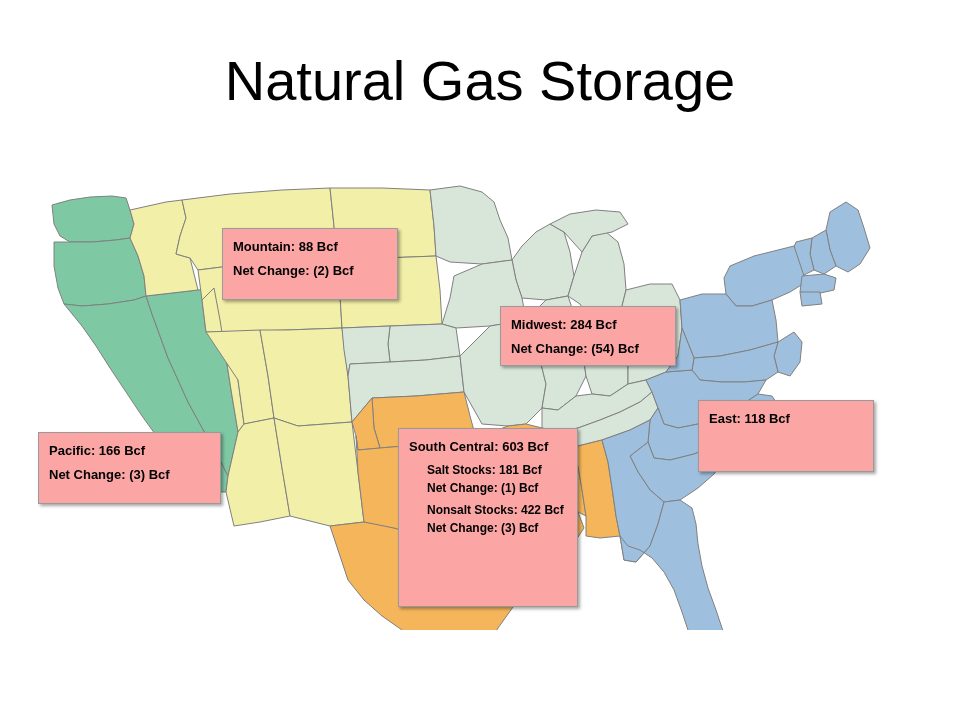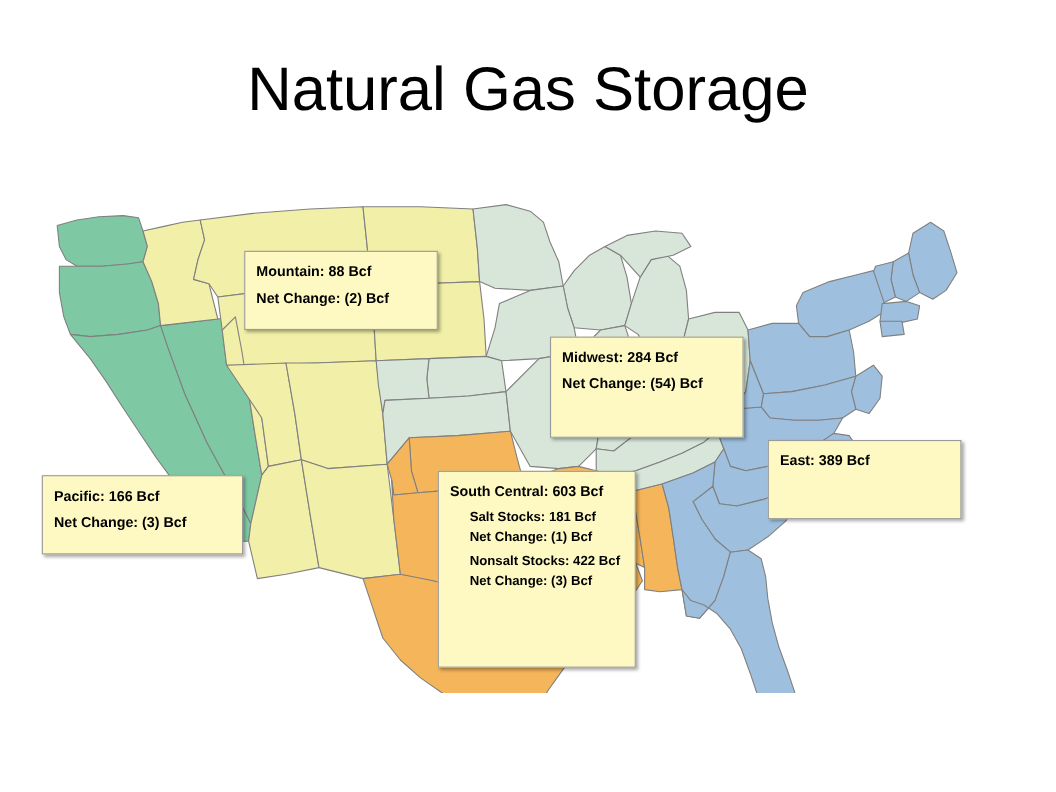--- a/index.html
+++ b/index.html
@@ -38,21 +38,21 @@
     left: 30px;
     top: 180px;
     width: 900px;
     height: 450px;
   }
   svg.usmap {
     display: block;
   }
   .callout {
     position: absolute;
-    background: #fef9c3;
+    background: #fca5a5;
     border: 1px solid #9a9a9a;
     box-shadow: 2px 2px 3px rgba(0,0,0,0.35);
     box-sizing: border-box;
     padding: 8px 10px;
   }
   .callout .line {
     font-size: 13px;
     font-weight: bold;
     color: #000000;
     white-space: nowrap;
@@ -69,21 +69,21 @@
   #callout-mountain {
     left: 222px;
     top: 228px;
     width: 176px;
     height: 72px;
   }
   #callout-midwest {
     left: 500px;
     top: 306px;
     width: 176px;
-    height: 92px;
+    height: 60px;
   }
   #callout-east {
     left: 698px;
     top: 400px;
     width: 176px;
     height: 72px;
   }
   #callout-pacific {
     left: 38px;
     top: 432px;
@@ -233,21 +233,21 @@
     <div class="line">Mountain: 88 Bcf</div>
     <div class="line gap">Net Change: (2) Bcf</div>
   </div>
 
   <div class="callout" id="callout-midwest">
     <div class="line">Midwest: 284 Bcf</div>
     <div class="line gap">Net Change: (54) Bcf</div>
   </div>
 
   <div class="callout" id="callout-east">
-    <div class="line">East: 389 Bcf</div>
+    <div class="line">East: 118 Bcf</div>
   </div>
 
   <div class="callout" id="callout-pacific">
     <div class="line">Pacific: 166 Bcf</div>
     <div class="line gap">Net Change: (3) Bcf</div>
   </div>
 
   <div class="callout" id="callout-southcentral">
     <div class="line">South Central: 603 Bcf</div>
     <div class="line sub gap">Salt Stocks:  181 Bcf</div>

